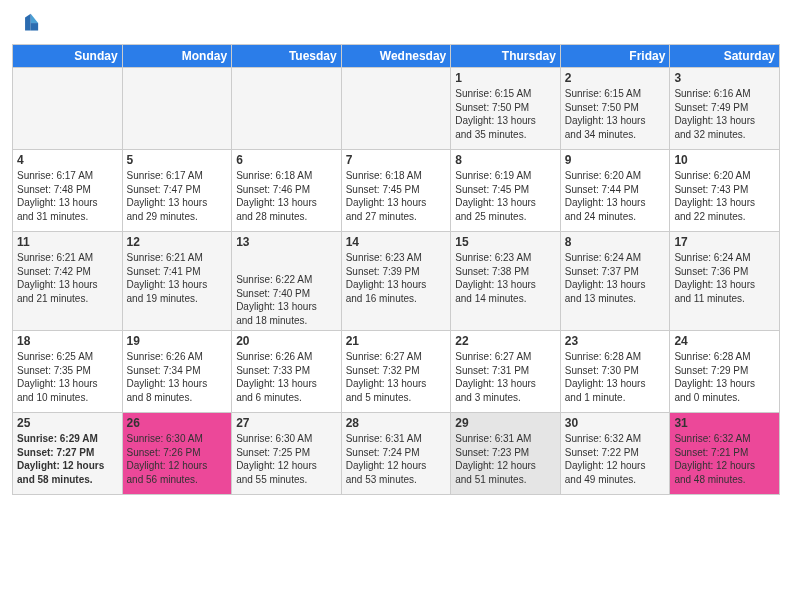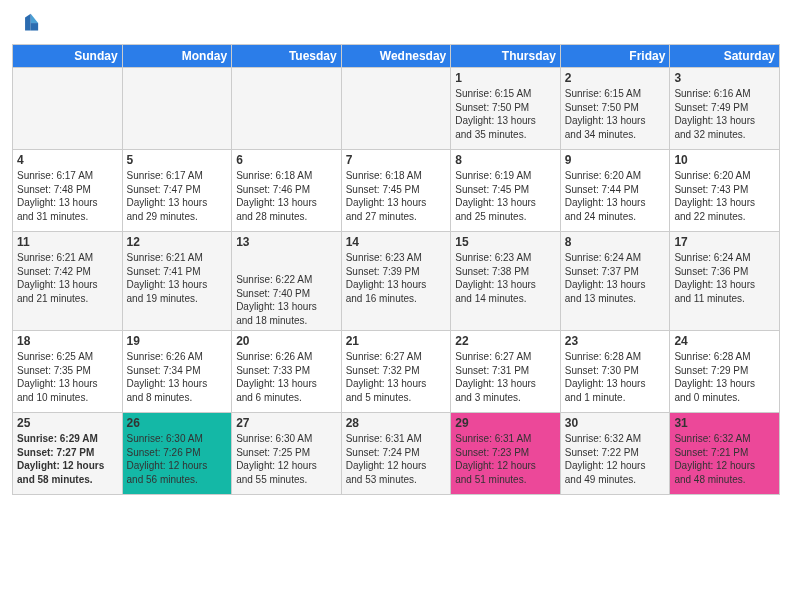--- a/index.html
+++ b/index.html
@@ -311,42 +311,42 @@
           </td>
         </tr>
         <tr>
           <td style="background: rgb(245, 245, 245);">
             <span class="day-num">25</span>
             <div class="day-info" style="white-space: pre-line; font-weight: bold;">Sunrise: 6:29 AM
 Sunset: 7:27 PM
 Daylight: 12 hours
 and 58 minutes.</div>
           </td>
-          <td style="background: #14b8a6;">
+          <td style="background: #ec4899;">
             <span class="day-num">26</span>
             <div class="day-info" style="white-space: pre-line;">Sunrise: 6:30 AM
 Sunset: 7:26 PM
 Daylight: 12 hours
 and 56 minutes.</div>
           </td>
           <td style="background: rgb(245, 245, 245);">
             <span class="day-num">27</span>
             <div class="day-info" style="white-space: pre-line;">Sunrise: 6:30 AM
 Sunset: 7:25 PM
 Daylight: 12 hours
 and 55 minutes.</div>
           </td>
           <td style="background: rgb(245, 245, 245);">
             <span class="day-num">28</span>
             <div class="day-info" style="white-space: pre-line;">Sunrise: 6:31 AM
 Sunset: 7:24 PM
 Daylight: 12 hours
 and 53 minutes.</div>
           </td>
-          <td style="background: #ec4899;">
+          <td style="background: #e5e5e5;">
             <span class="day-num">29</span>
             <div class="day-info" style="white-space: pre-line;">Sunrise: 6:31 AM
 Sunset: 7:23 PM
 Daylight: 12 hours
 and 51 minutes.</div>
           </td>
           <td style="background: rgb(245, 245, 245);">
             <span class="day-num">30</span>
             <div class="day-info" style="white-space: pre-line;">Sunrise: 6:32 AM
 Sunset: 7:22 PM

